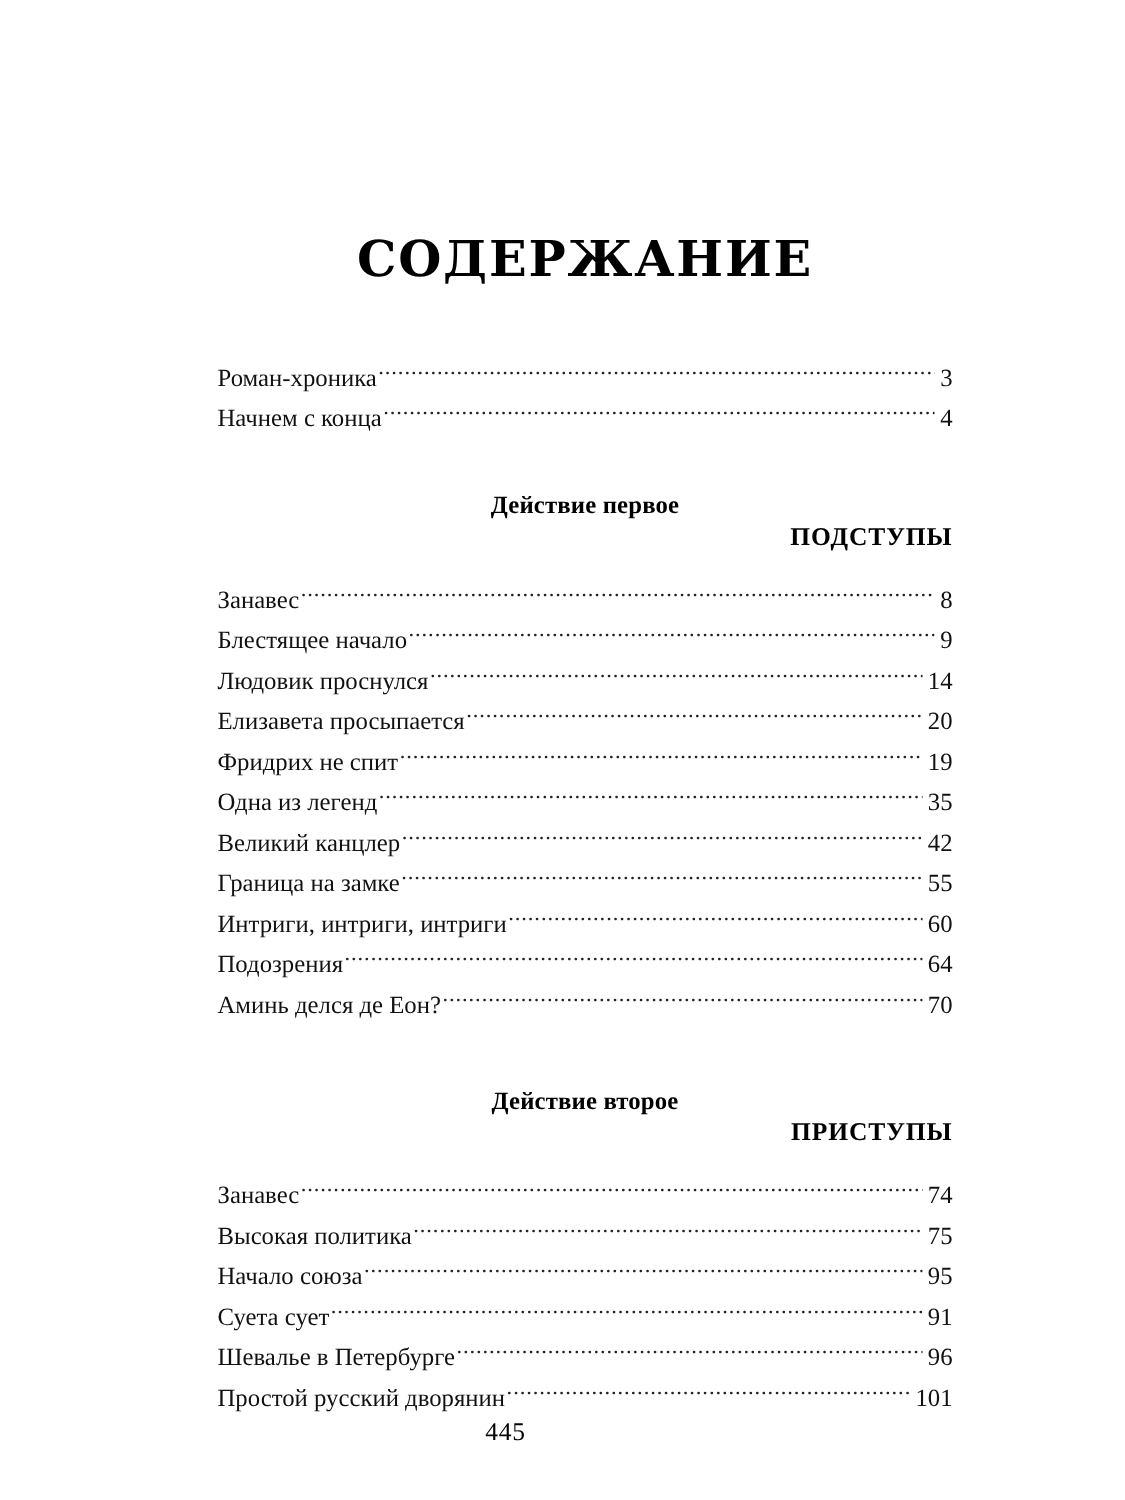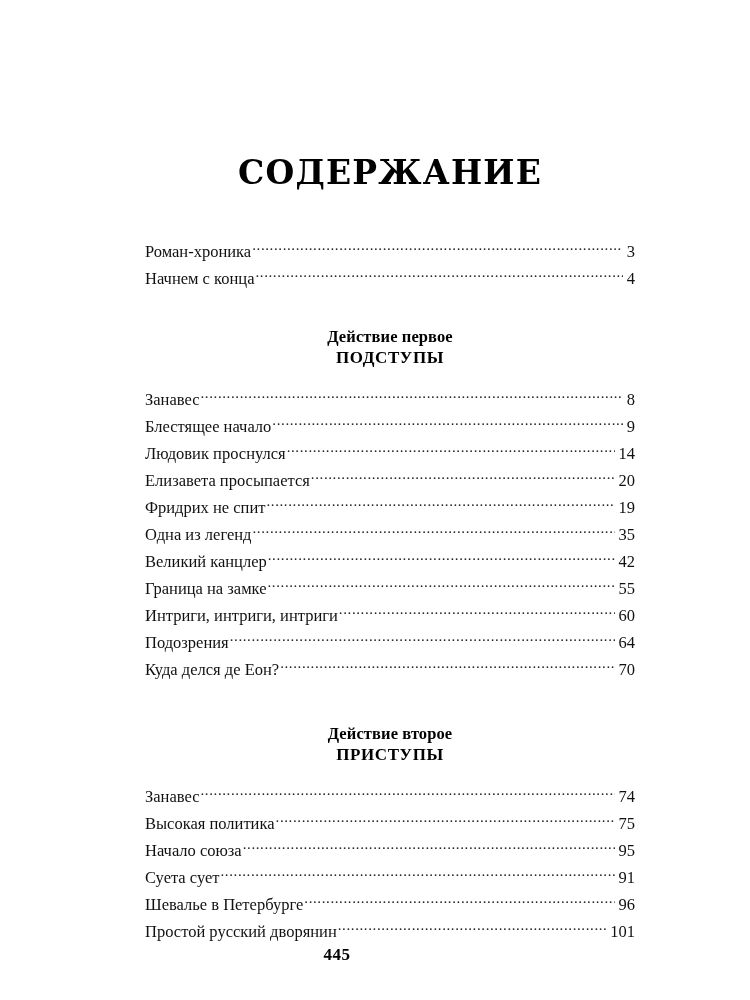--- a/index.html
+++ b/index.html
@@ -106,35 +106,36 @@
     font-size: 16.5px;
     line-height: 20px;
     letter-spacing: 0.1px;
   }
   .act-line2 {
     font-family: "Liberation Serif", "DejaVu Serif", serif;
     font-weight: 700;
     font-size: 17px;
     line-height: 22px;
     letter-spacing: 0.6px;
+    text-align: right;
   }
   .act-1 { margin-top: 35px; }
   .act-2 { margin-top: 41px; }
 
   .after-act { margin-top: 17px; }
 
   
   .folio {
     position: absolute;
     left: 0;
     right: 0;
     top: 945px;
     text-align: center;
     font-family: "Liberation Serif", "DejaVu Serif", serif;
-    font-weight: 700;
+    font-weight: 400;
     font-size: 17px;
     letter-spacing: 0.5px;
     color: #000;
   }
 </style>
 </head>
 <body>
 
 <div class="page">
 
@@ -205,21 +206,21 @@
           <span class="entry-title">Интриги, интриги, интриги</span>
           <span class="entry-leader"></span>
           <span class="entry-page">60</span>
         </li>
         <li class="entry">
           <span class="entry-title">Подозрения</span>
           <span class="entry-leader"></span>
           <span class="entry-page">64</span>
         </li>
         <li class="entry">
-          <span class="entry-title">Куда делся де Еон?</span>
+          <span class="entry-title">Аминь делся де Еон?</span>
           <span class="entry-leader"></span>
           <span class="entry-page">70</span>
         </li>
       </ul>
 
     <div class="act act-2">
       <div class="act-line1">Действие второе</div>
       <div class="act-line2">ПРИСТУПЫ</div>
     </div>
 

